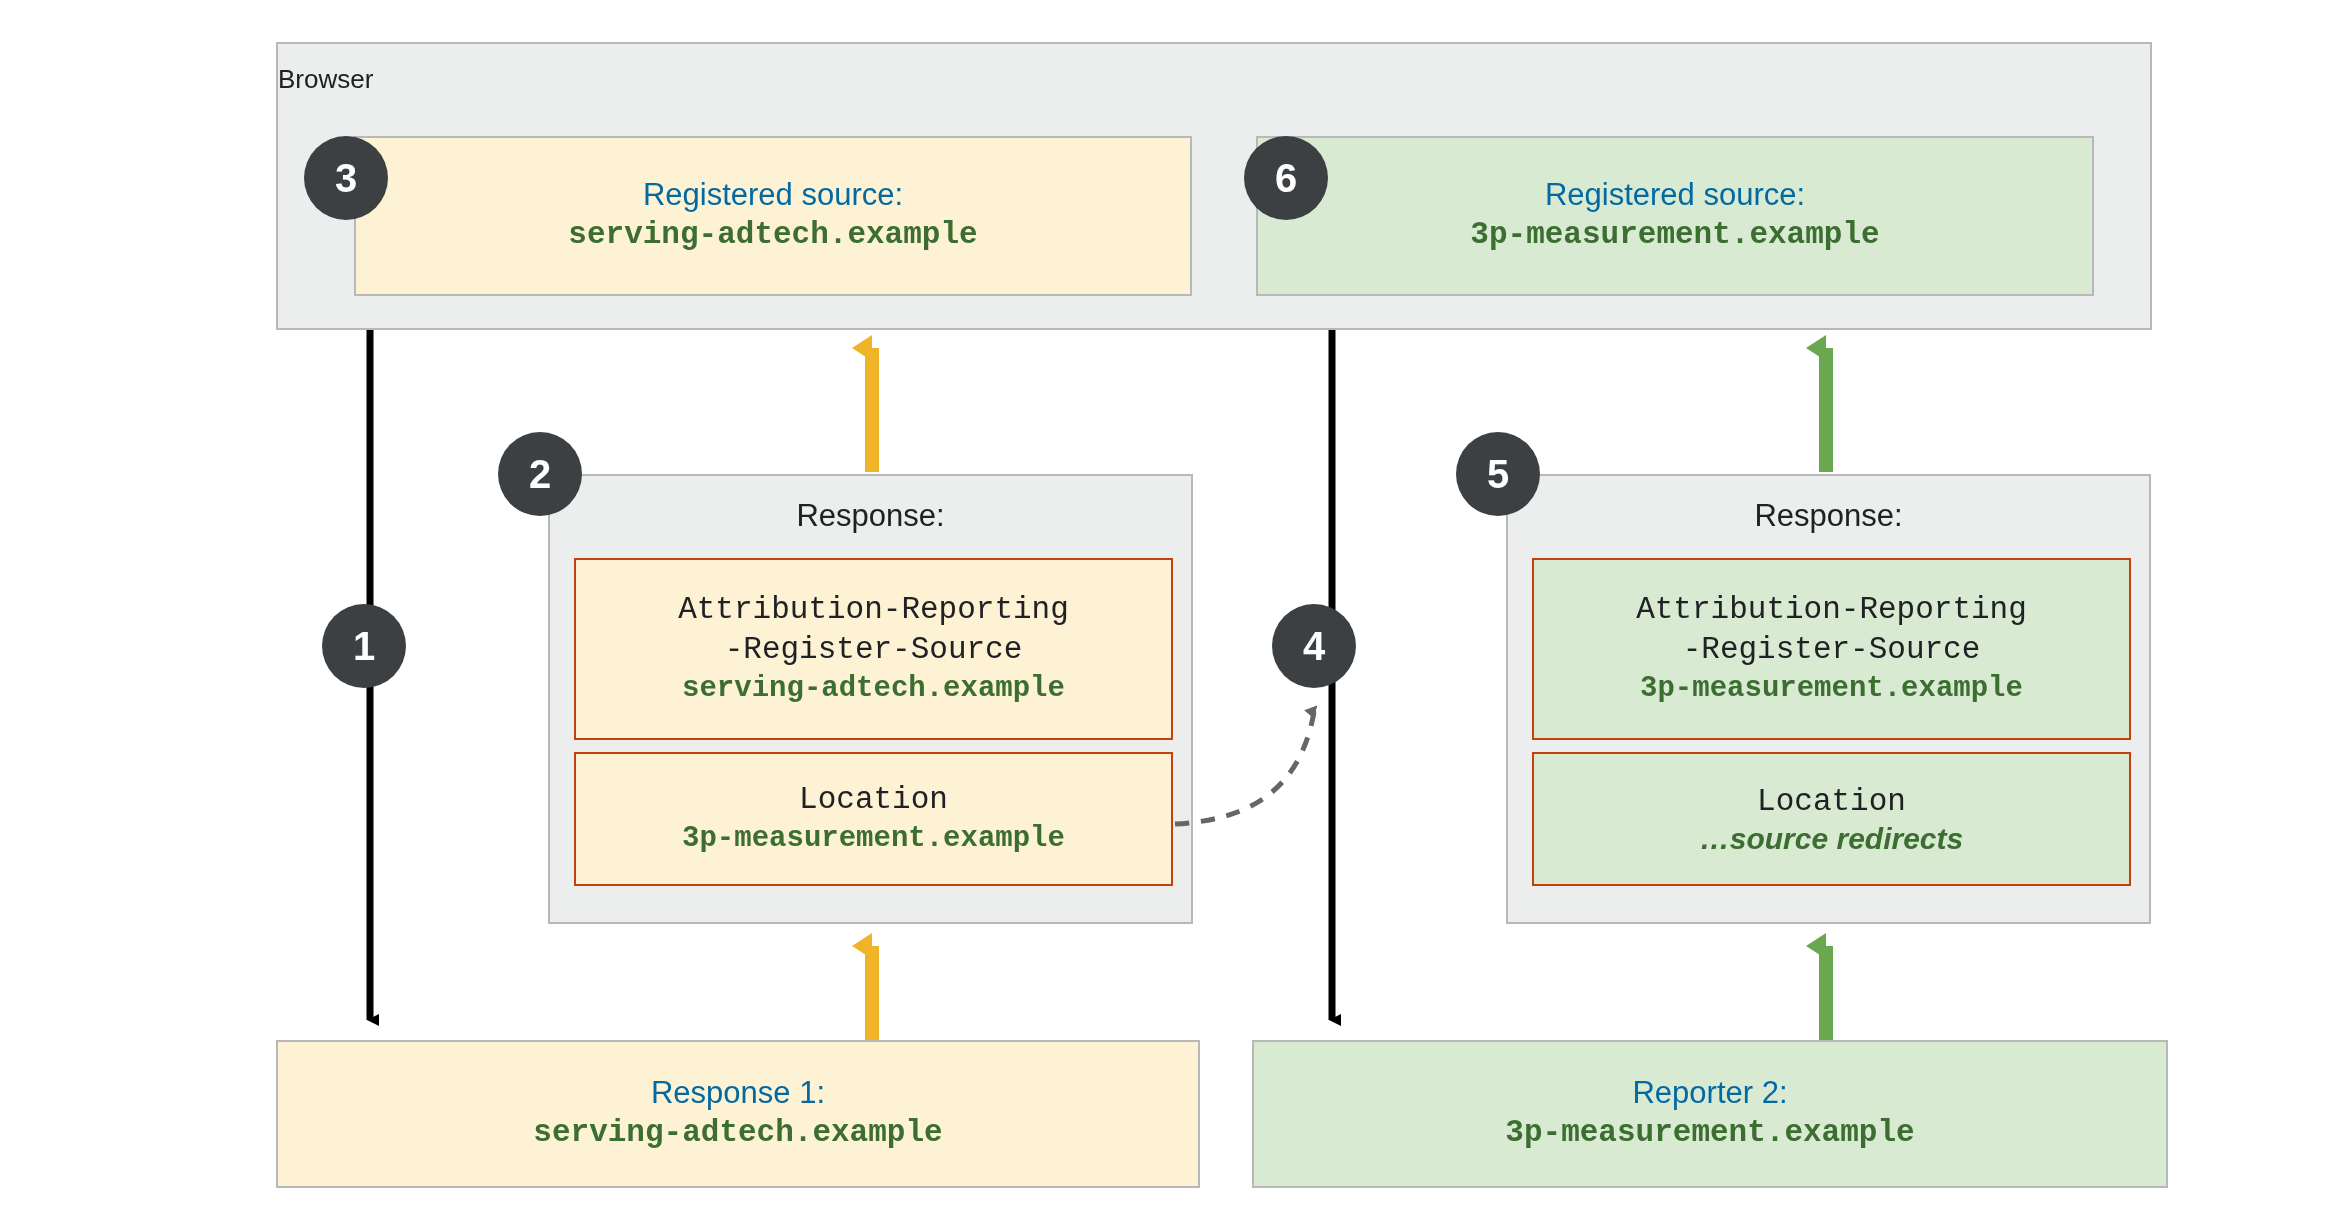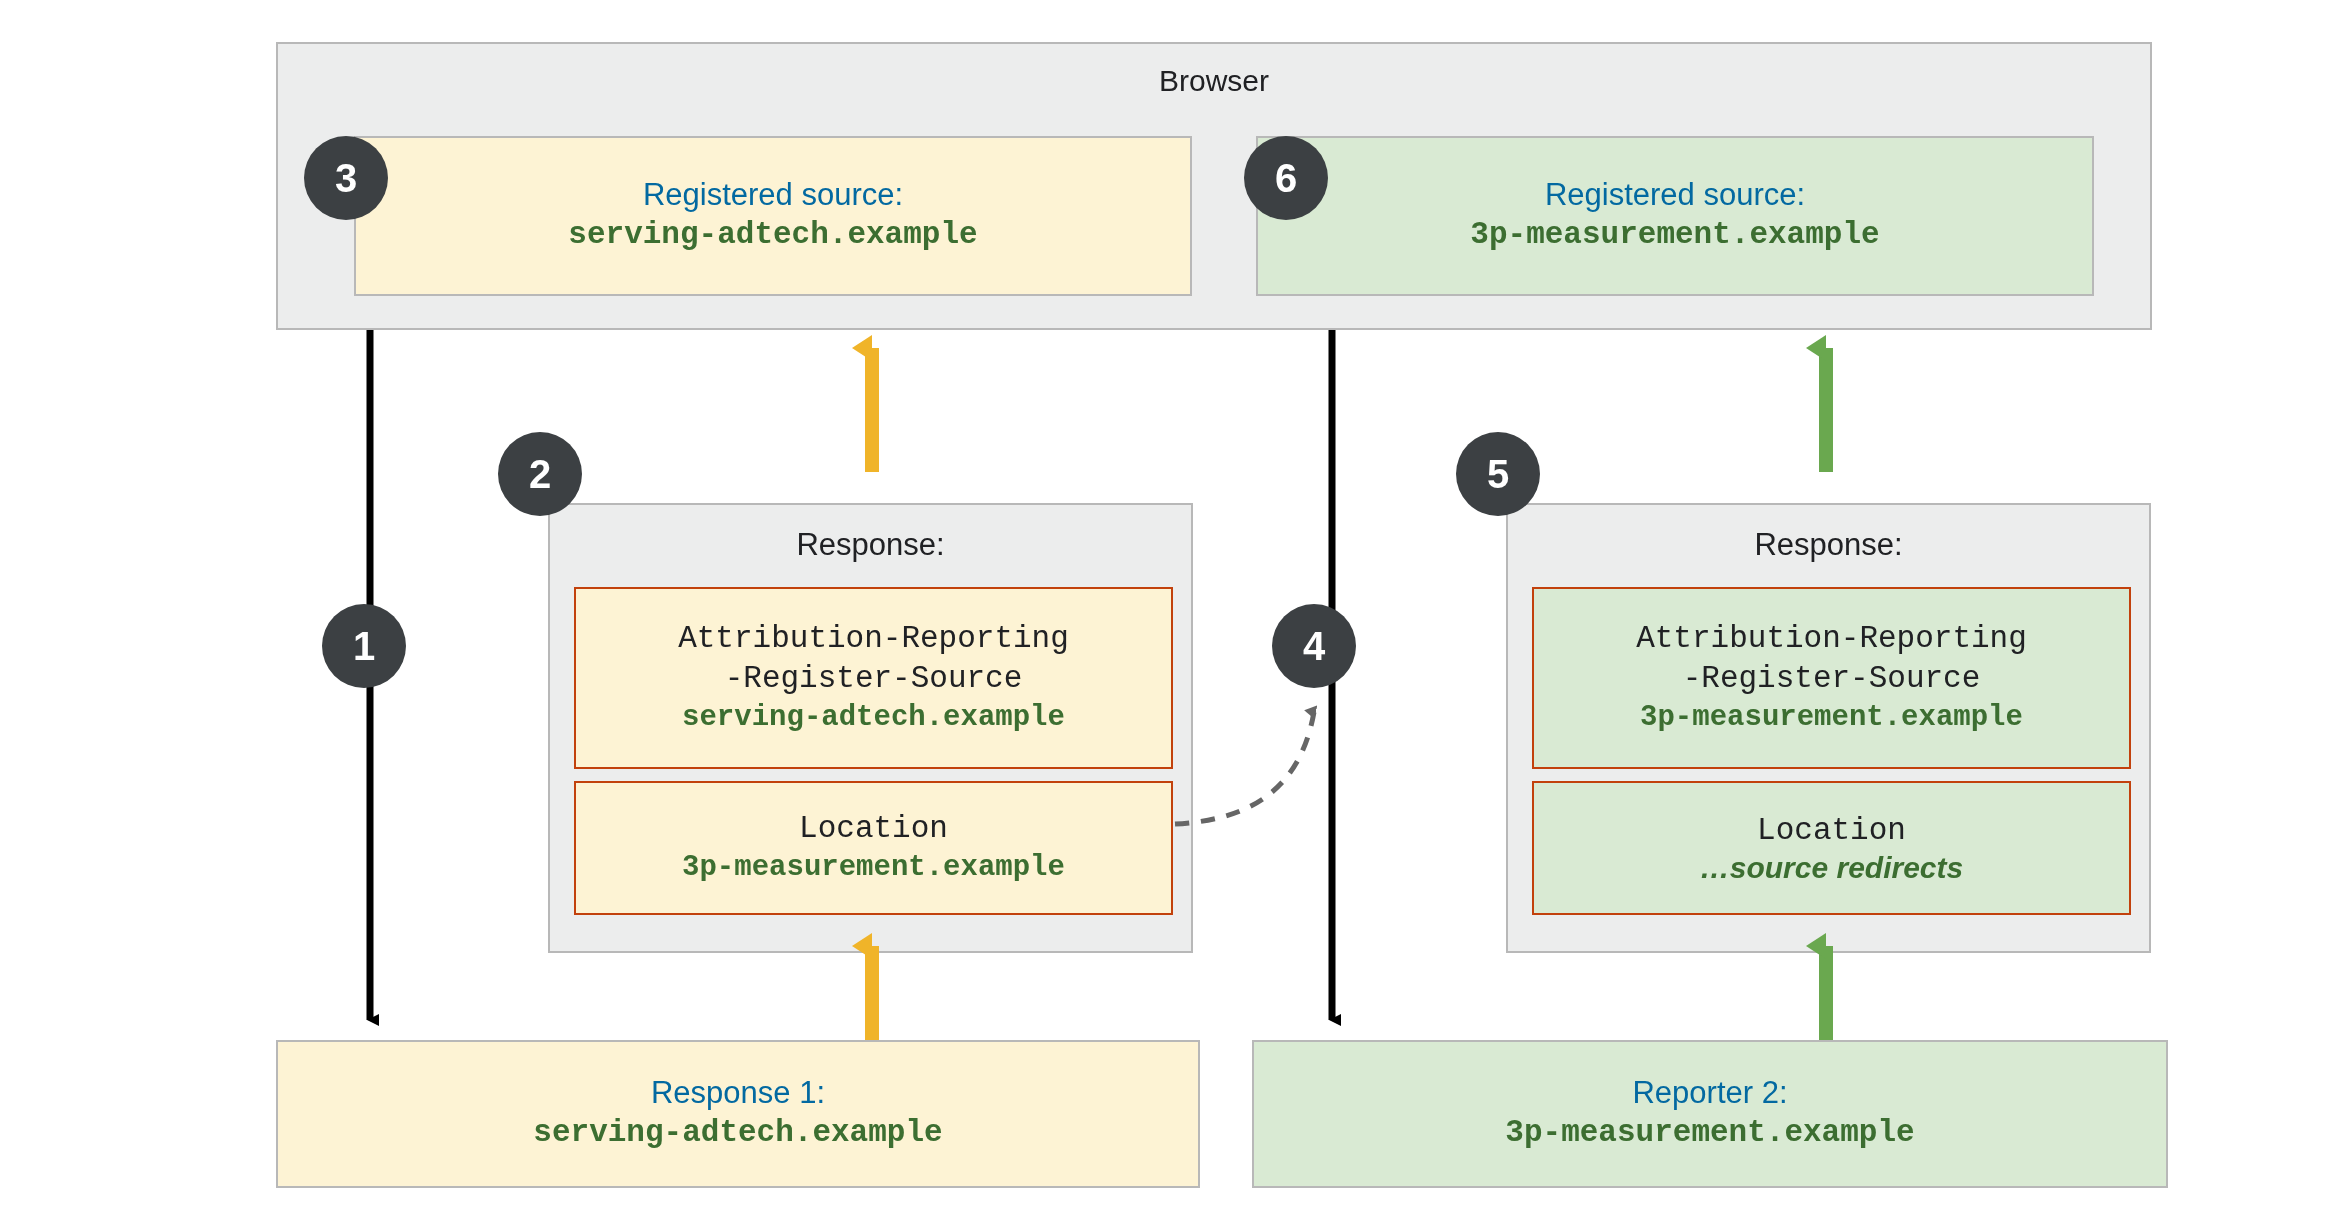--- a/index.html
+++ b/index.html
@@ -27,22 +27,22 @@
     width: 1876px;
     height: 288px;
     background: #eceded;
     border: 2px solid #b8b8b8;
   }
   .browser-title {
     position: absolute;
     left: 0;
     top: 20px;
     width: 100%;
-    text-align: center;
-    font-size: 30px;
+    text-align: left;
+    font-size: 26px;
     color: #202124;
   }
 
   
   .card {
     border: 2px solid #b8b8b8;
     display: flex;
     flex-direction: column;
     align-items: center;
     justify-content: center;
@@ -82,21 +82,20 @@
   }
 
   
   .reg-src-1 { left: 354px; top: 136px;  width: 838px; height: 160px; }
   .reg-src-2 { left: 1256px; top: 136px; width: 838px; height: 160px; }
 
   
   .response-panel {
     background: #eceded;
     border: 2px solid #b8b8b8;
-    margin-top: 29px;
   }
   .response-panel .resp-title {
     text-align: center;
     font-size: 31px;
     color: #202124;
     margin-top: 22px;
   }
   .resp-1 { left: 548px; top: 474px; width: 645px; height: 450px; }
   .resp-2 { left: 1506px; top: 474px; width: 645px; height: 450px; }
 

